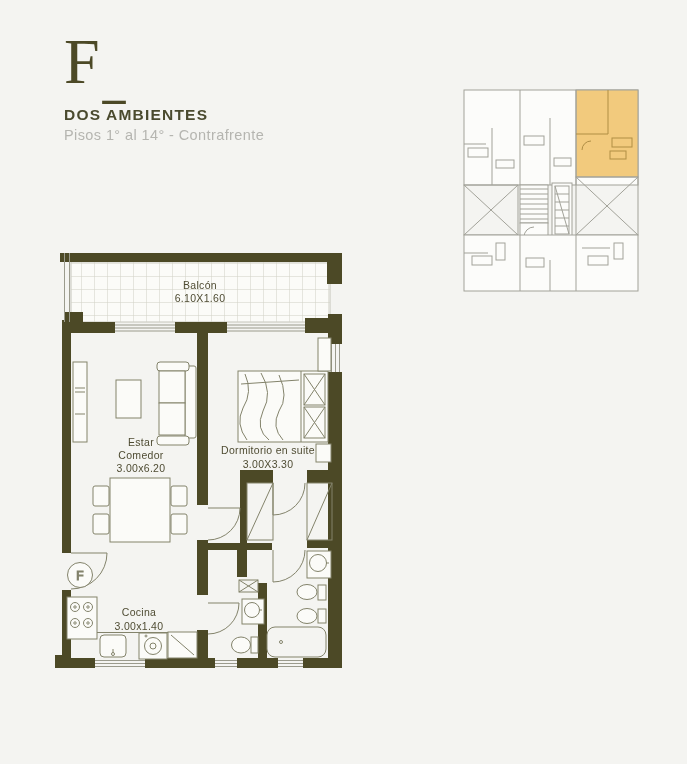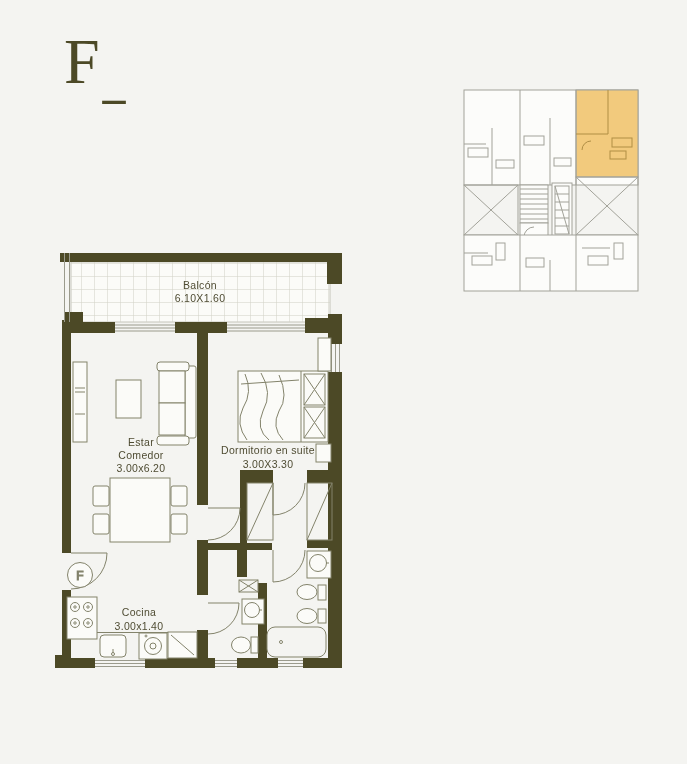--- a/index.html
+++ b/index.html
@@ -38,20 +38,22 @@
 </head>
 <body>
 
 <div class="screen">
 
   <div class="header">
     <div class="f-row">
       <span class="f-letter">F</span>
       <span class="f-underscore">_</span>
     </div>
+    <div class="title">DOS AMBIENTES</div>
+    <div class="subtitle">Pisos 1° al 14° - Contrafrente</div>
   </div>
 
   <svg class="keyplan-svg" width="178" height="205" viewBox="0 0 178 205">
     <g stroke="#a2a299" stroke-width="1" fill="none">
 
       <rect x="2" y="2" width="174" height="95" fill="#fcfcfa"></rect>
 
       <rect x="114" y="2" width="62" height="87" fill="#f2ca7d"></rect>
       <line x1="58" y1="2" x2="58" y2="97"></line>
       <line x1="114" y1="2" x2="114" y2="97"></line>

